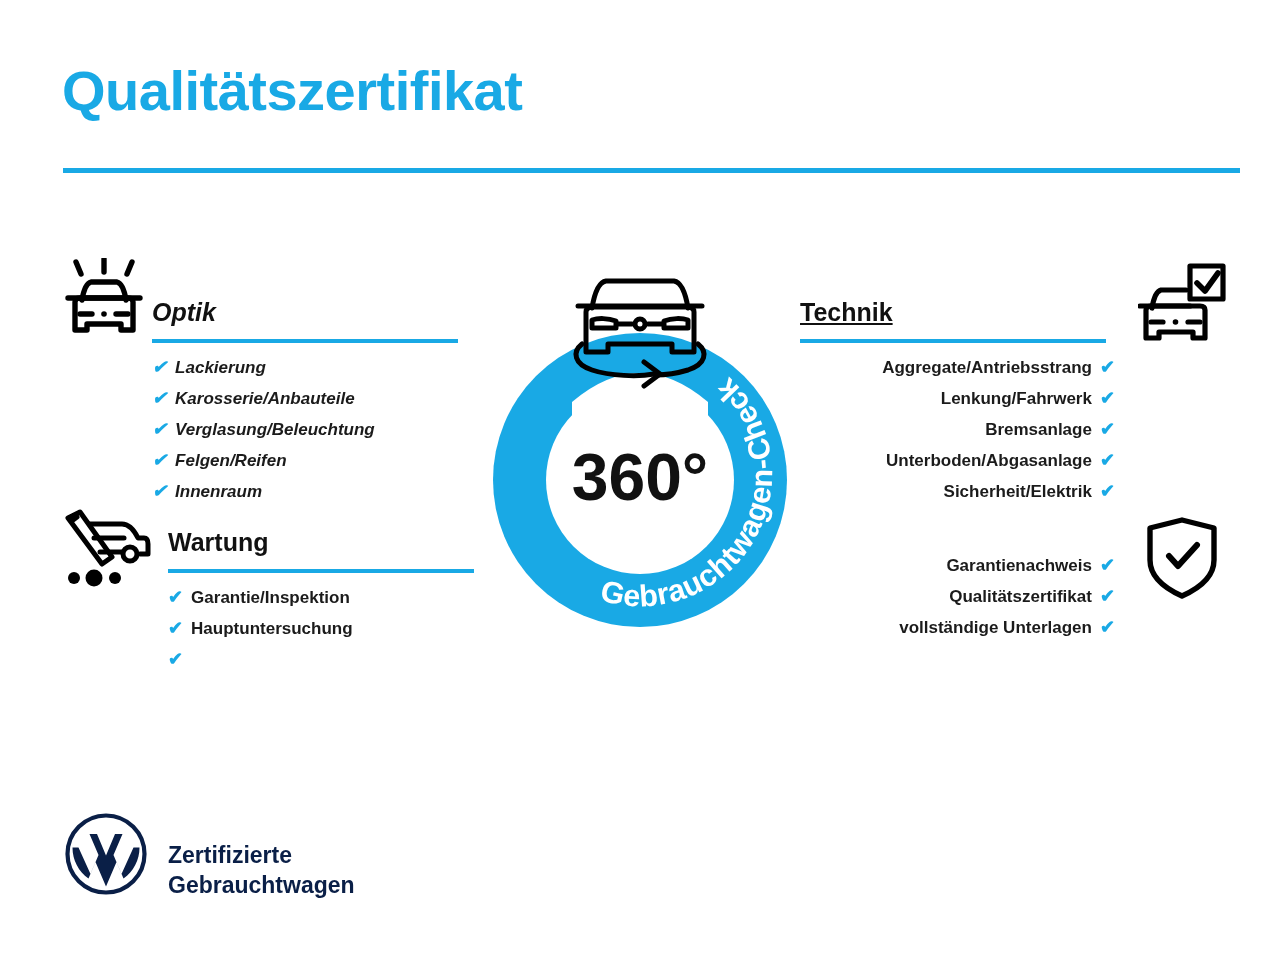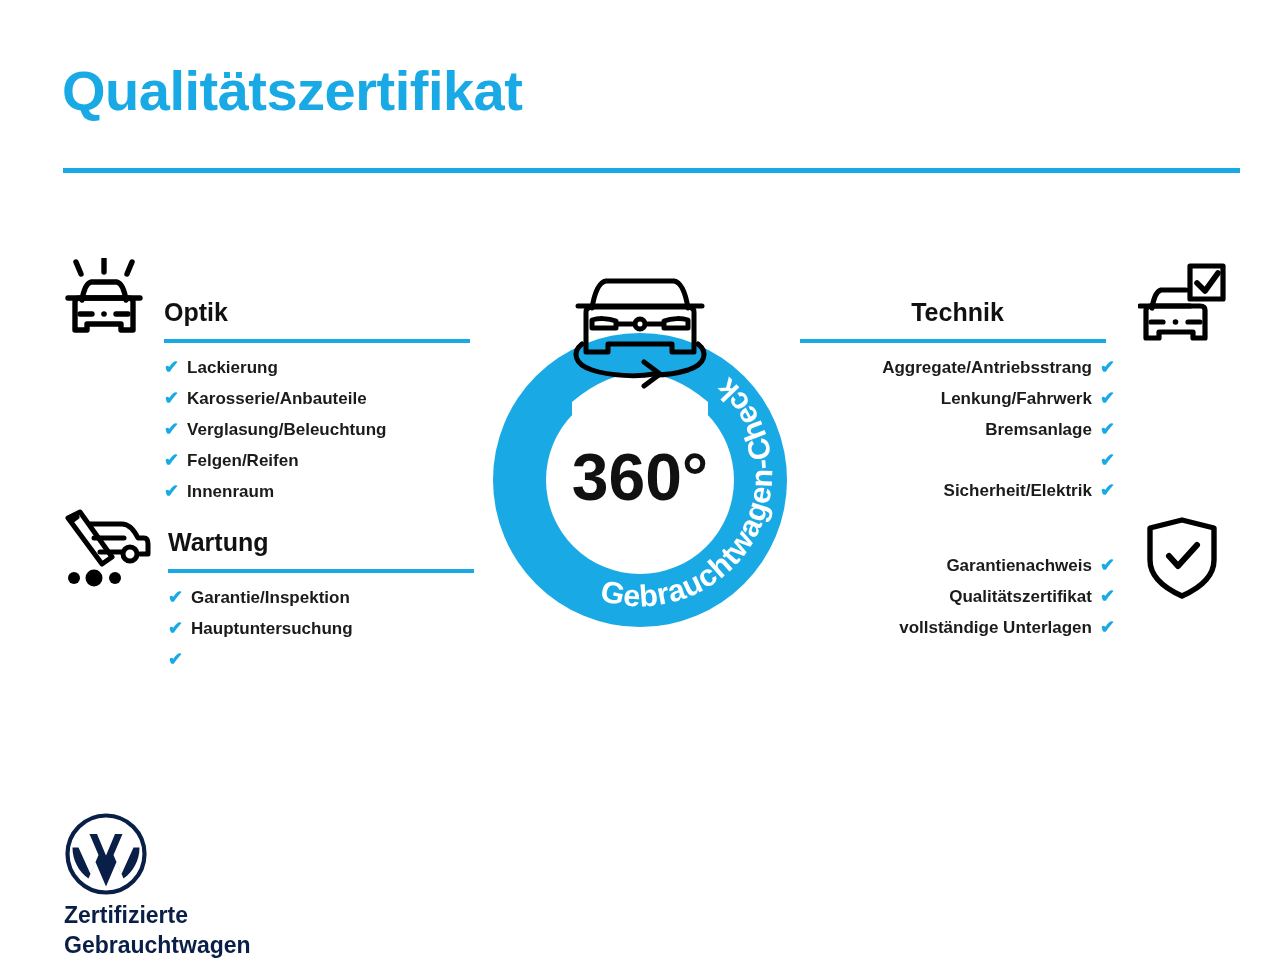--- a/index.html
+++ b/index.html
@@ -82,26 +82,26 @@
     font-weight: bold;
     line-height: 30px;
   }
 
   
   .sec-left .section-title { text-align: left; }
   .sec-left .item { justify-content: flex-start; }
   .sec-left .check { margin-right: 8px; }
 
   
-  .sec-right .section-title { text-align: center; }
+  .sec-right .section-title { text-align: left; text-decoration: underline; }
   .sec-right .item { justify-content: flex-end; }
   .sec-right .check { margin-left: 8px; }
 
   
-  #sec-optik   { left: 164px; top: 295px;  width: 306px; }
+  #sec-optik   { left: 152px; top: 295px;  width: 306px; font-style: italic; }
   #sec-wartung { left: 168px; top: 525px;  width: 306px; }
   #sec-technik { left: 800px; top: 295px;  width: 315px; }
   #sec-garantie{ left: 800px; top: 541px;  width: 315px; }
 
   
   .sec-icon { position: absolute; }
   #icon-optik    { left: 60px;   top: 258px; }
   #icon-wartung  { left: 60px;   top: 508px; }
   #icon-technik  { left: 1138px; top: 262px; }
   #icon-garantie { left: 1144px; top: 516px; }
@@ -114,22 +114,22 @@
     width: 356px;
     height: 376px;
   }
 
   
   #vw-lockup {
     position: absolute;
     left: 64px;
     top: 812px;
     display: flex;
-    align-items: flex-start;
-    flex-direction: column;
+    align-items: flex-end;
+    gap: 20px;
   }
   #vw-text {
     font-size: 23px;
     font-weight: bold;
     color: #0A1F47;
     line-height: 30px;
     white-space: nowrap;
   }
 </style>
 </head>
@@ -269,20 +269,21 @@
     </li>
     <li class="item">
       <span>Lenkung/Fahrwerk</span>
       <span class="check">✔</span>
     </li>
     <li class="item">
       <span>Bremsanlage</span>
       <span class="check">✔</span>
     </li>
     <li class="item">
+      <span>Unterboden/Abgasanlage</span>
       <span class="check">✔</span>
     </li>
     <li class="item">
       <span>Sicherheit/Elektrik</span>
       <span class="check">✔</span>
     </li>
   </ul>
 </div>
 
 <div class="section sec-right" id="sec-garantie">

